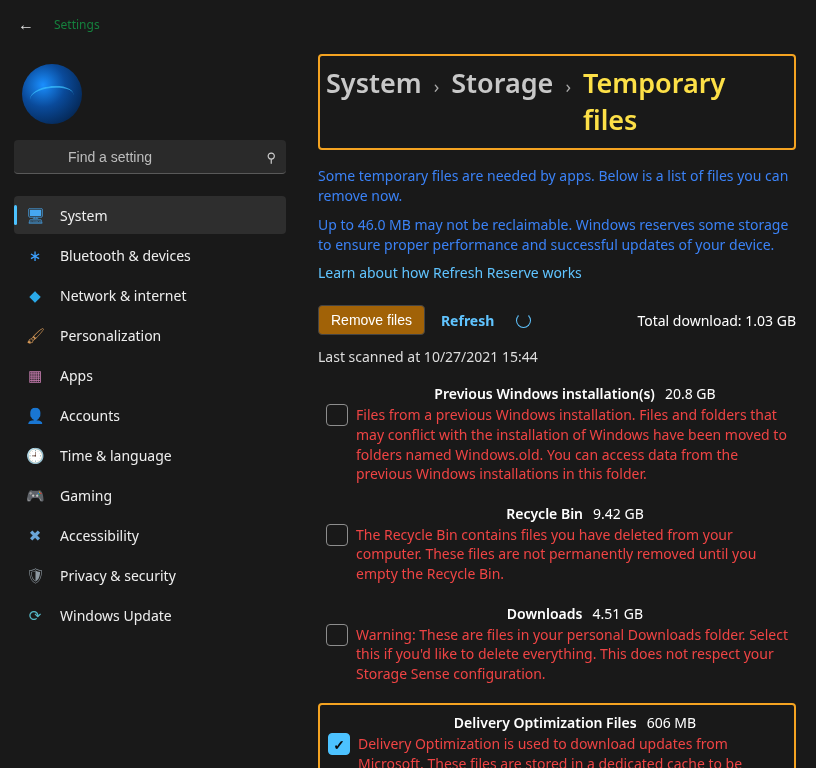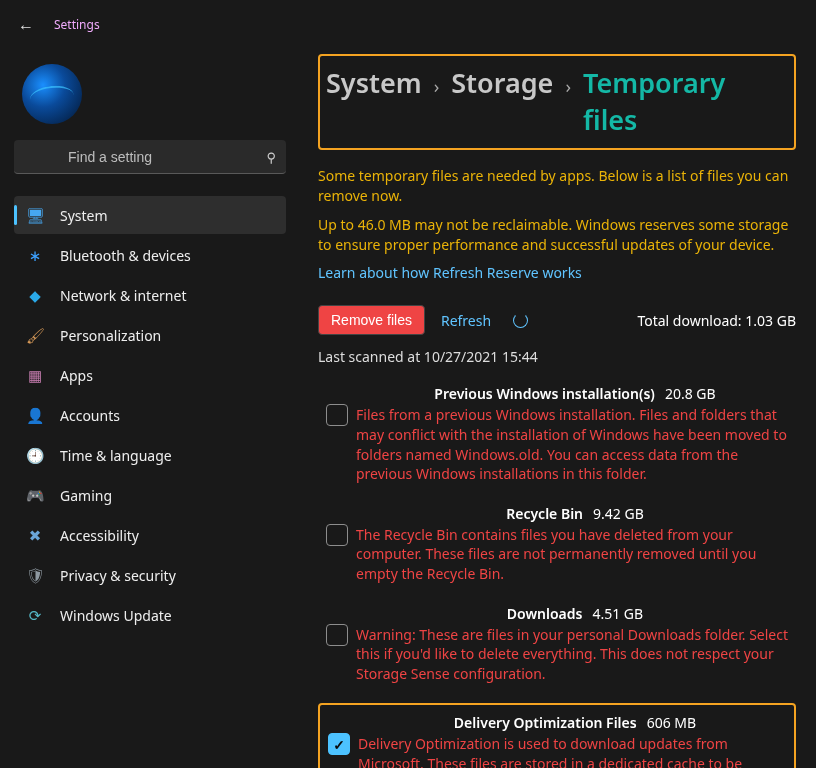--- a/index.html
+++ b/index.html
@@ -17,21 +17,21 @@
     display: flex;
     align-items: center;
     padding-left: 18px;
     gap: 20px;
   }
   .back-arrow {
     font-size: 16px;
     cursor: pointer;
     color: #e0e0e0;
   }
-  .titlebar-text { font-size: 12px; color: #f0abfc;}
+  .titlebar-text { font-size: 12px; color: #15803d;}
   .container {
     display: flex;
     height: calc(100% - 48px);
   }
   .sidebar {
     width: 300px;
     padding: 8px 14px 0 14px;
     display: flex;
     flex-direction: column;
   }
@@ -110,44 +110,45 @@
     border: 2px solid #f4a321;
     border-radius: 4px;
     padding: 8px 10px 10px 6px;
     display: flex;
     align-items: baseline;
     gap: 12px;
     margin-bottom: 16px;
   }
   .bc-link { font-size: 27px; color: #c8c8c8; font-weight: 600; cursor: pointer; }
   .bc-sep { font-size: 18px; color: #aaa; }
-  .bc-current { font-size: 27px; color: #14b8a6; font-weight: 600; }
-  .desc { color: #eab308; line-height: 1.45; margin-bottom: 8px; }
+  .bc-current { font-size: 27px; color: #fde047; font-weight: 600; }
+  .desc { color: #3b82f6; line-height: 1.45; margin-bottom: 8px; }
   .link { color: #60c4ff; cursor: pointer; }
   .actions {
     display: flex;
     align-items: center;
     gap: 16px;
     margin: 22px 0 12px 0;
   }
   .remove-btn {
-    background: #ef4444;
+    background: #a16207;
     border: 1px solid #444;
     color: #fff;
     border-radius: 4px;
     padding: 6px 12px;
     font-size: 14px;
     cursor: pointer;
   }
   .refresh {
     color: #60c4ff;
     cursor: pointer;
     display: inline-flex;
     align-items: center;
     gap: 22px;
+    font-weight: bold;
   }
   .refresh-ico {
     width: 15px;
     height: 15px;
     border: 1.6px solid #60c4ff;
     border-top-color: transparent;
     border-radius: 50%;
     display: inline-block;
     position:relative;
   }

